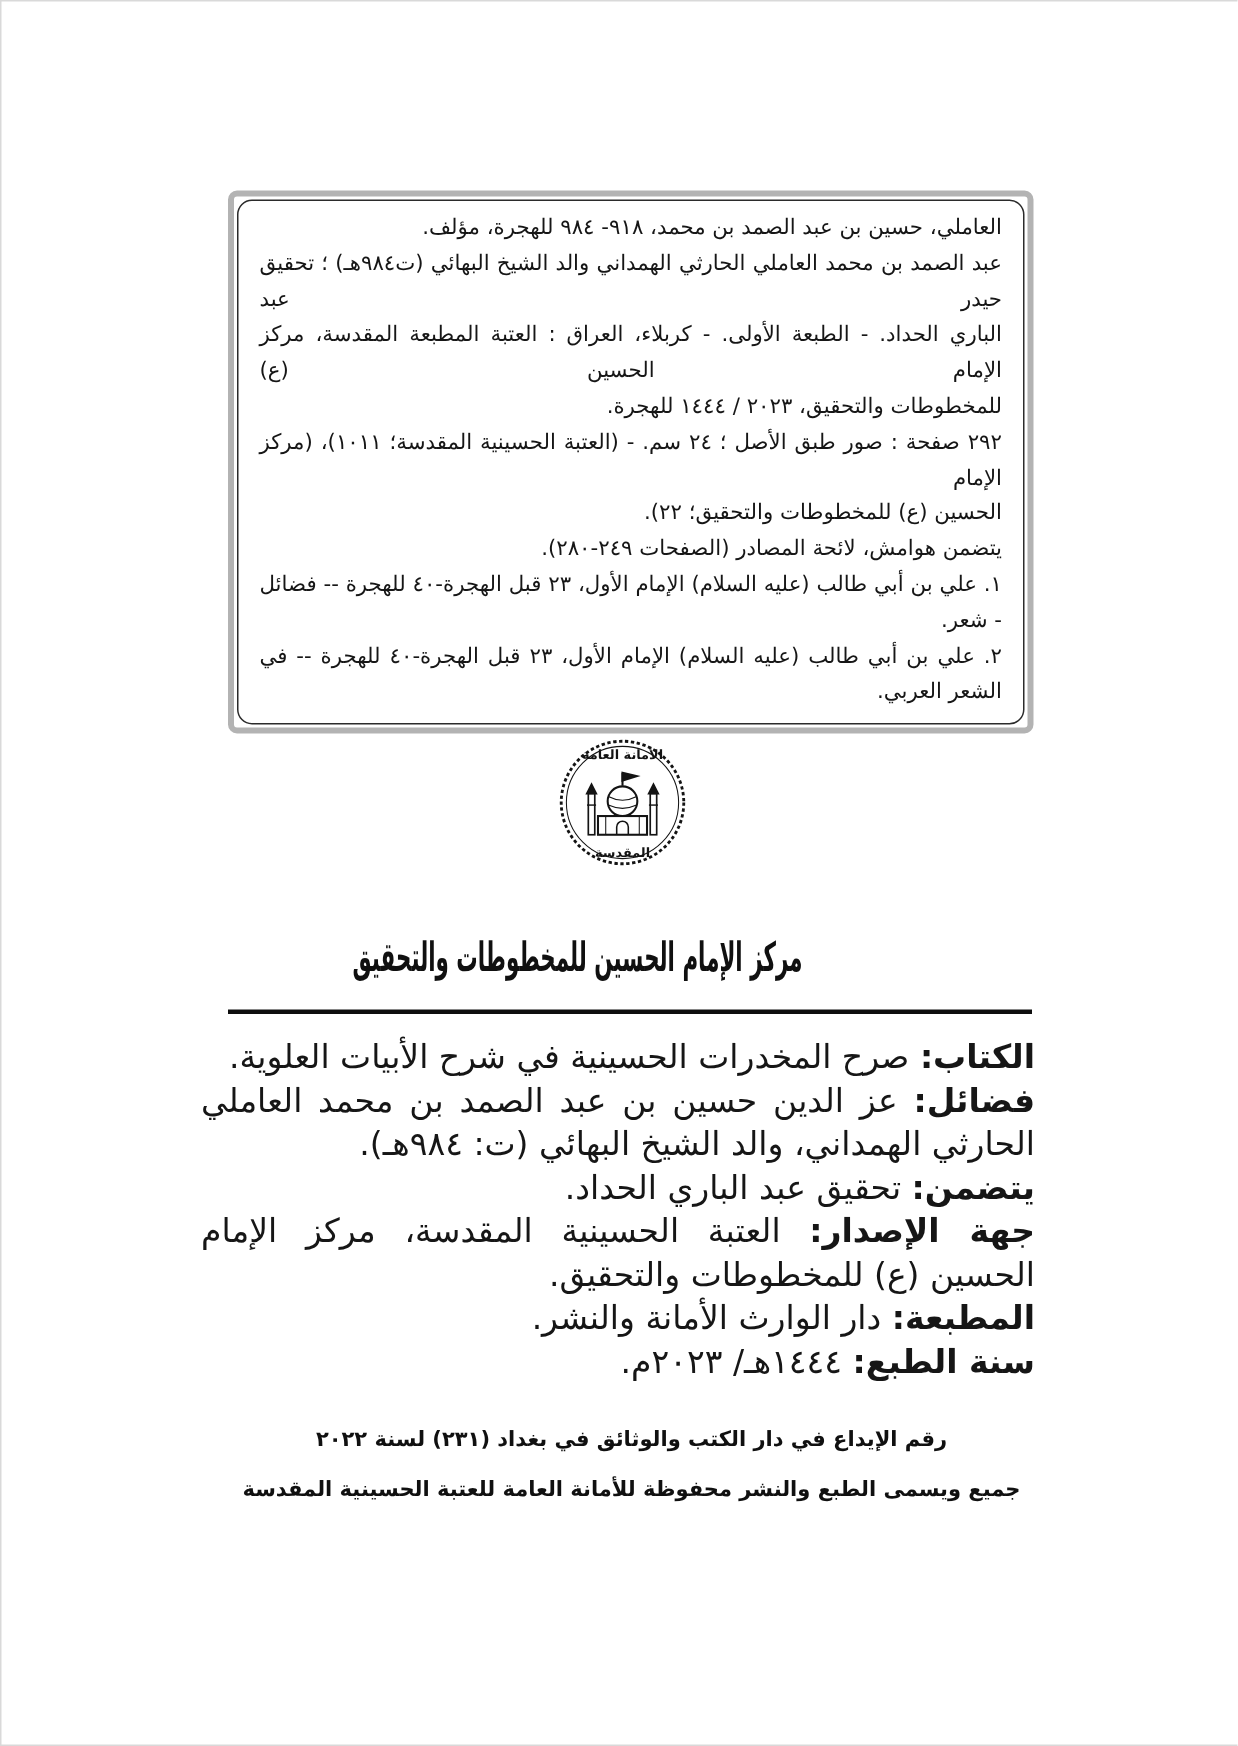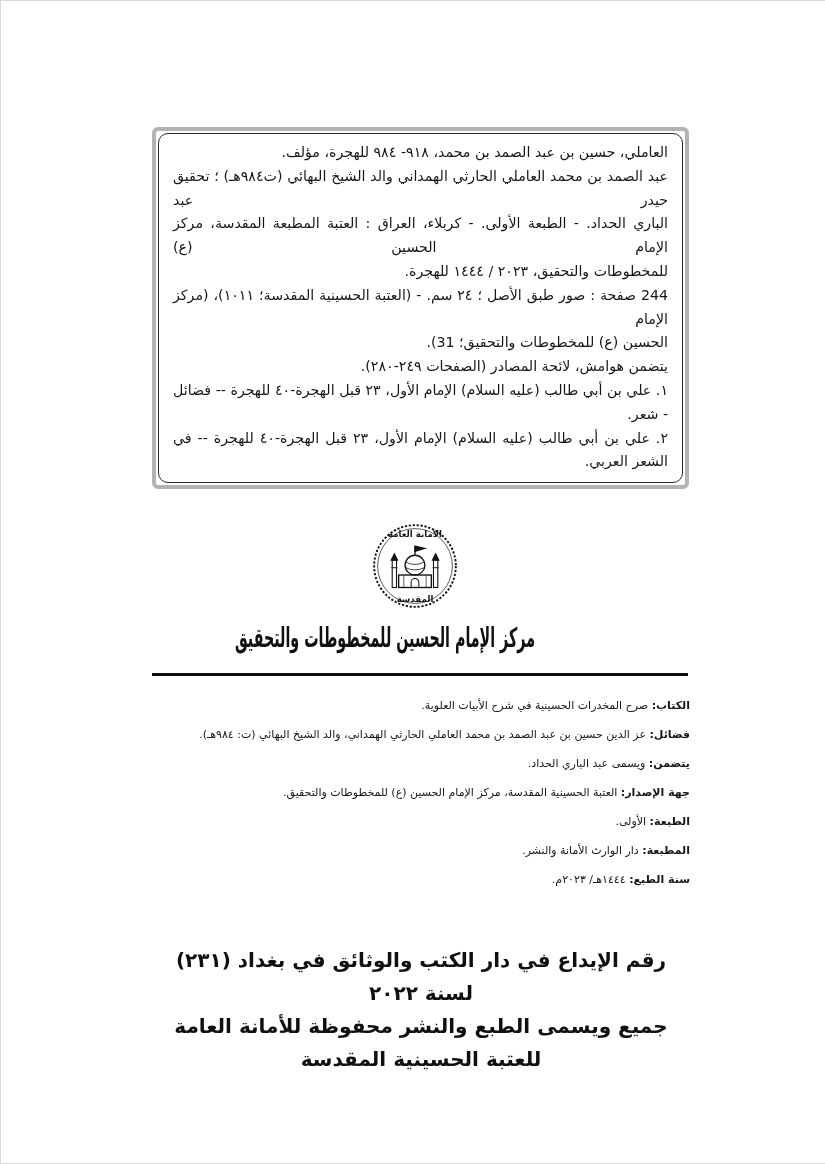--- a/index.html
+++ b/index.html
@@ -25,53 +25,53 @@
     box-sizing:border-box;width:100%;height:100%;
     border:1.5px solid #2b2b2b;border-radius:10px;
     padding:7px 14px 4px 14px;
     direction:rtl;
     font-size:14.2px;line-height:23.8px;
     overflow:hidden;
   }
   .cl{text-align:justify;text-align-last:right;white-space:normal;}
   .cl.full{text-align-last:justify;}
   
-  .emblem{position:absolute;left:372px;top:523px;width:86px;height:86px;}
+  .emblem{position:absolute;left:372px;top:492px;width:86px;height:86px;}
   .calligraphy{position:absolute;left:385px;top:611px;transform:translateX(-50%);}
   
   .rule{position:absolute;left:152px;top:673px;width:536px;height:3px;background:#0e0e0e;}
   
   .details{
     position:absolute;left:134px;top:691px;width:556px;
     direction:rtl;
-    font-size:11px;line-height:29px;
+    font-size:22px;line-height:29px;
     text-align:justify;text-align-last:right;
   }
   .dlabel{font-weight:bold;}
   
   .legal{
     position:absolute;left:150px;top:944px;width:542px;
     direction:rtl;text-align:center;
-    font-weight:bold;font-size:20px;line-height:33px;
+    font-weight:bold;font-size:14px;line-height:33px;
     color:#101010;
   }
 </style>
 </head>
 <body>
 
 <div class="page">
 
   <div class="cip-frame">
     <div class="cip-inner">
       <div class="cl">العاملي، حسين بن عبد الصمد بن محمد، ٩١٨- ٩٨٤ للهجرة، مؤلف.</div>
       <div class="cl full">عبد الصمد بن محمد العاملي الحارثي الهمداني والد الشيخ البهائي (ت٩٨٤هـ) ؛ تحقيق حيدر عبد</div>
       <div class="cl full">الباري الحداد. - الطبعة الأولى. - كربلاء، العراق : العتبة المطبعة المقدسة، مركز الإمام الحسين (ع)</div>
       <div class="cl">للمخطوطات والتحقيق، ٢٠٢٣ / ١٤٤٤ للهجرة.</div>
-      <div class="cl full">244 صفحة : صور طبق الأصل ؛ ٢٤ سم. - (العتبة الحسينية المقدسة؛ ١٠١١)، (مركز الإمام</div>
-      <div class="cl">الحسين (ع) للمخطوطات والتحقيق؛ 31).</div>
+      <div class="cl full">٢٩٢ صفحة : صور طبق الأصل ؛ ٢٤ سم. - (العتبة الحسينية المقدسة؛ ١٠١١)، (مركز الإمام</div>
+      <div class="cl">الحسين (ع) للمخطوطات والتحقيق؛ ٢٢).</div>
       <div class="cl">يتضمن هوامش، لائحة المصادر (الصفحات ٢٤٩-٢٨٠).</div>
       <div class="cl">١. علي بن أبي طالب (عليه السلام) الإمام الأول، ٢٣ قبل الهجرة-٤٠ للهجرة -- فضائل - شعر.</div>
       <div class="cl">٢. علي بن أبي طالب (عليه السلام) الإمام الأول، ٢٣ قبل الهجرة-٤٠ للهجرة -- في الشعر العربي.</div>
 
     </div>
   </div>
 
   <div class="emblem">
     <svg viewBox="0 0 100 100" width="86" height="86">
       <circle cx="50" cy="50" r="47.5" fill="none" stroke="#141414" stroke-width="2.2" stroke-dasharray="2.6 2"></circle>
@@ -107,23 +107,22 @@
     <svg width="310" height="52" viewBox="0 0 310 52">
       <text x="155" y="36" text-anchor="middle" direction="rtl" font-family="DejaVu Sans, sans-serif" font-size="27" font-weight="bold" fill="#101010" textLength="300" lengthAdjust="spacingAndGlyphs">مركز الإمام الحسين للمخطوطات والتحقيق</text>
     </svg>
   </div>
 
   <div class="rule"></div>
 
   <div class="details">
     <div><span class="dlabel">الكتاب:</span> <span>صرح المخدرات الحسينية في شرح الأبيات العلوية.</span></div>
     <div><span class="dlabel">فضائل:</span> <span>عز الدين حسين بن عبد الصمد بن محمد العاملي الحارثي الهمداني، والد الشيخ البهائي (ت: ٩٨٤هـ).</span></div>
-    <div><span class="dlabel">يتضمن:</span> <span>ويسمى عبد الباري الحداد.</span></div>
+    <div><span class="dlabel">يتضمن:</span> <span>تحقيق عبد الباري الحداد.</span></div>
     <div><span class="dlabel">جهة الإصدار:</span> <span>العتبة الحسينية المقدسة، مركز الإمام الحسين (ع) للمخطوطات والتحقيق.</span></div>
-    <div><span class="dlabel">الطبعة:</span> <span>الأولى.</span></div>
     <div><span class="dlabel">المطبعة:</span> <span>دار الوارث الأمانة والنشر.</span></div>
     <div><span class="dlabel">سنة الطبع:</span> <span>١٤٤٤هـ/ ٢٠٢٣م.</span></div>
   </div>
 
   <div class="legal">
     <div>رقم الإيداع في دار الكتب والوثائق في بغداد (٢٣١) لسنة ٢٠٢٢</div>
     <div>جميع ويسمى الطبع والنشر محفوظة للأمانة العامة للعتبة الحسينية المقدسة</div>
   </div>
 
 </div>

